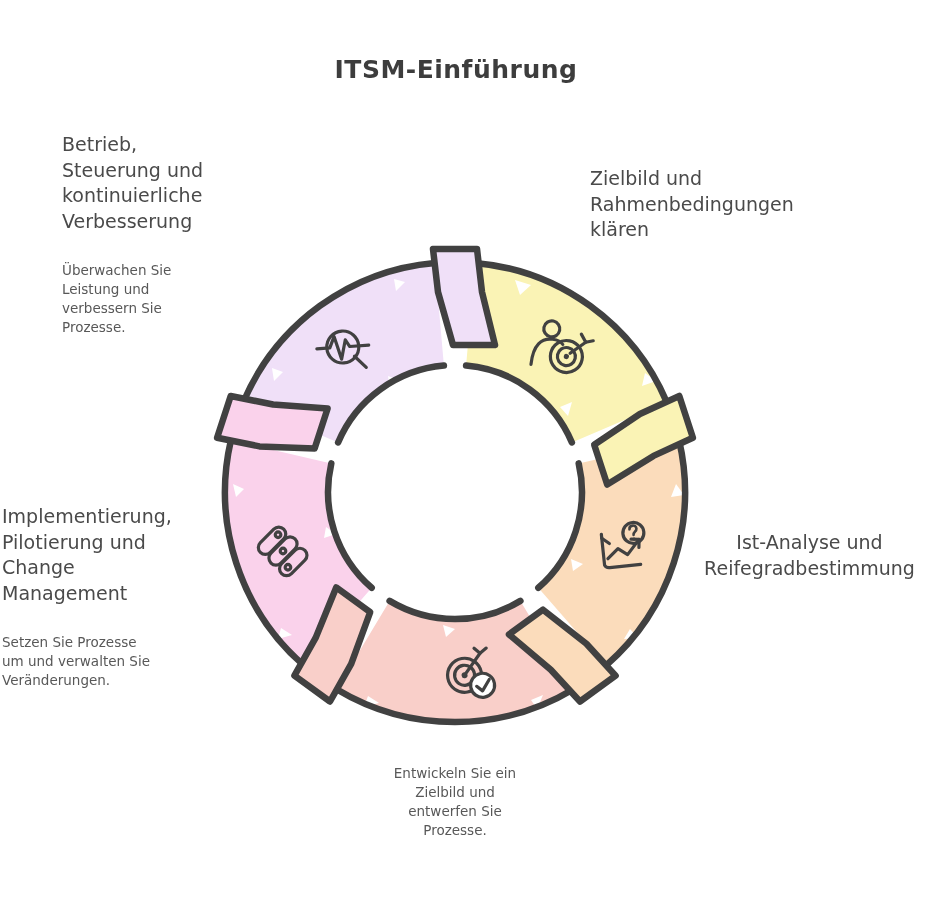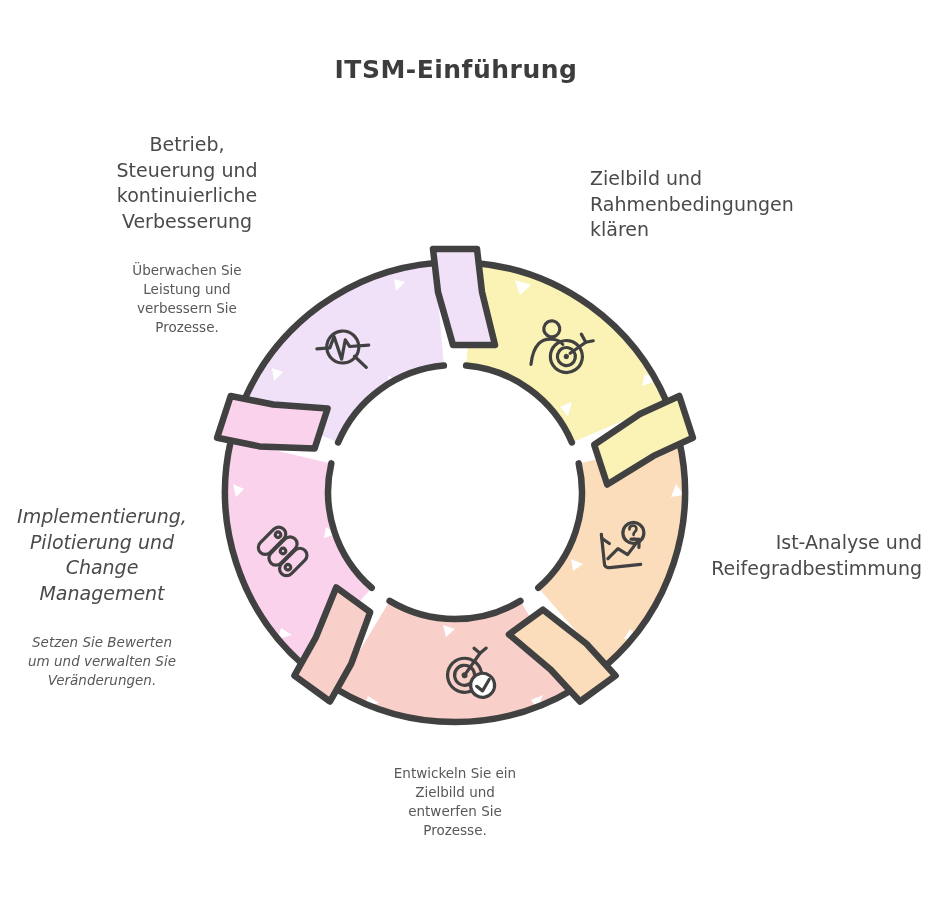--- a/index.html
+++ b/index.html
@@ -11,24 +11,24 @@
   #diagram-svg{position:absolute;left:0;top:0;width:925px;height:923px;}
   .title{
     position:absolute;top:18px;left:0;width:912px;text-align:center;
     font-size:25px;font-weight:bold;color:#3d3d3d;letter-spacing:.5px;
   }
   .label{position:absolute;white-space:pre-line;}
   .label h3{
     margin:0 0 7px 0;font-size:19px;font-weight:normal;color:#4a4a4a;line-height:1.35;
   }
   .label p{margin:0;font-size:13.5px;color:#585858;line-height:1.42;}
-  .lbl-tl{top:76px;right:613px;width:250px;text-align:center;}
+  .lbl-tl{top:76px;right:613px;width:250px;text-align:left;}
   .lbl-tr{top:110px;left:590px;width:272px;text-align:left;}
-  .lbl-r {top:474px;left:697px;width:225px;text-align:right;}
-  .lbl-l {top:448px;right:723px;width:200px;text-align:center;font-style:italic;}
+  .lbl-r {top:474px;left:697px;width:225px;text-align:center;}
+  .lbl-l {top:448px;right:723px;width:200px;text-align:left;}
   .lbl-b {top:708px;left:330px;width:250px;text-align:center;}
   .watermark{
     position:absolute;right:22px;bottom:16px;display:flex;align-items:center;gap:0;
     font-size:12.5px;color:#b4b4b4;letter-spacing:.2px;text-align:right;
   }
   .watermark svg{display:block;}
 </style>
 </head>
 <body>
 
@@ -138,21 +138,21 @@
 Zielbild und
 entwerfen Sie
 Prozesse.</p>
   </div>
 
   <div class="label lbl-l">
     <h3>Implementierung,
 Pilotierung und
 Change
 Management</h3>
-    <p>Setzen Sie Bewerten
+    <p>Setzen Sie Prozesse
 um und verwalten Sie
 Veränderungen.</p>
   </div>
 
   <div class="label lbl-tl">
     <h3>Betrieb,
 Steuerung und
 kontinuierliche
 Verbesserung</h3>
     <p>Überwachen Sie

